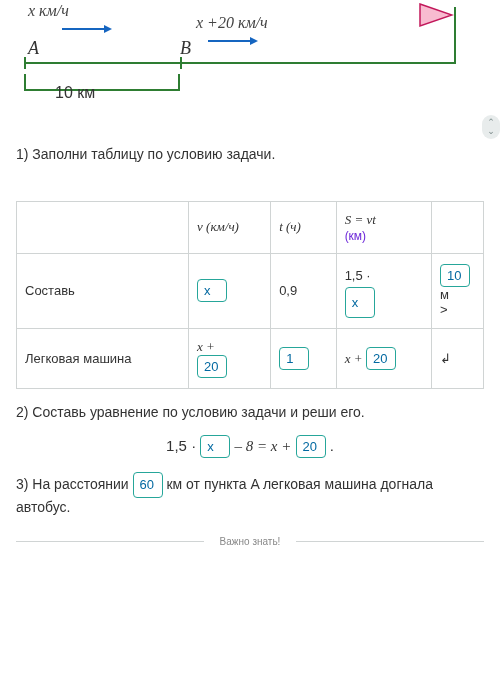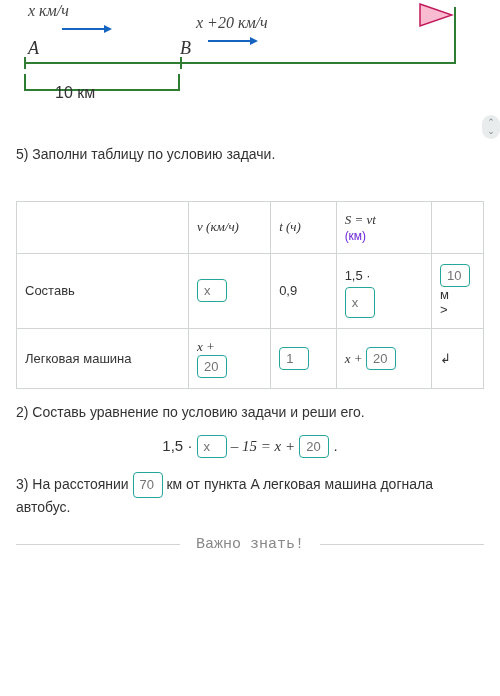--- a/index.html
+++ b/index.html
@@ -22,27 +22,27 @@
   .flag { position: absolute; right: 30px; top: 0; }
   .dist-bracket { position: absolute; left: 8px; top: 72px; width: 156px; height: 22px; }
   .dist-label { position: absolute; left: 39px; top: 82px; font-size: 16px; }
   .scroll-widget { position: absolute; right: 0; bottom: -12px; width: 18px; background: #e8ecec; border-radius: 9px; padding: 3px 0; }
   .scroll-arrow { text-align: center; font-size: 9px; color: #7a8a8a; line-height: 1; }
   .content { padding: 4px 16px 16px 16px; }
   .task-text { margin: 14px 0 10px 0; line-height: 1.4; }
   table { border-collapse: collapse; width: 100%; margin-bottom: 12px; margin-top: 36px; }
   td, th { border: 1px solid #d0d4d4; padding: 10px 8px; vertical-align: middle; font-size: 13px; font-weight: normal; text-align: left; }
   .col-narrow { width: 52px; }
-  .input-box { display: inline-block; min-width: 30px; padding: 3px 6px; border: 1px solid #26a69a; border-radius: 4px; background: #fff; color: #737373; font-size: 13px; text-align: left; }
+  .input-box { display: inline-block; min-width: 30px; padding: 3px 6px; border: 1px solid #26a69a; border-radius: 4px; background: #fff; color: #0369a1; font-size: 13px; text-align: left; }
   .ital { font-style: italic; font-family: 'Times New Roman', serif; }
   .equation { text-align: center; margin: 12px 0 14px 0; font-size: 15px; }
   .equation .ital { font-size: 15px; }
   .know-line { display: flex; align-items: center; margin-top: 18px; color: #888; }
   .know-line::before, .know-line::after { content: ''; flex: 1; height: 1px; background: #d0d4d4; }
-  .know-text { padding: 0 16px; font-size: 15px; font-family: Liberation Mono, monospace; }
+  .know-text { padding: 0 16px; font-size: 10px; }
   .cell-s { line-height: 1.8; }
   .small-sub { font-size: 12px; color: #6d28d9; }
 </style>
 </head>
 <body>
 
 <div class="diagram-area">
   <div class="diagram">
     <div class="speed-label speed-a ital">x км/ч</div>
     <svg class="arrow-a" width="50" height="10">
@@ -72,21 +72,21 @@
     </svg>
     <div class="dist-label">10  км</div>
   </div>
   <div class="scroll-widget">
     <div class="scroll-arrow">⌃</div>
     <div class="scroll-arrow">⌄</div>
   </div>
 </div>
 
 <div class="content">
-  <p class="task-text">5) Заполни таблицу по условию задачи.</p>
+  <p class="task-text">1) Заполни таблицу по условию задачи.</p>
 
   <table>
     <tbody>
         <tr>
       <th></th>
       <th><span class="ital">v (км/ч)</span></th>
       <th><span class="ital">t (ч)</span></th>
       <th><span class="ital">S = vt</span><br><span class="small-sub">(км)</span></th>
       <th class="col-narrow"></th>
     </tr>
@@ -118,27 +118,27 @@
       <td>↲</td>
     </tr>
   </tbody>
     </table>
 
   <p class="task-text">2) Составь уравнение по условию задачи и реши его.</p>
 
   <div class="equation">
     <span>1,5 ·</span>
     <span class="input-box">x</span>
-    <span class="ital">  – 15 = x +</span>
+    <span class="ital">  – 8 = x +</span>
     <span class="input-box">20</span>
     <span>.</span>
   </div>
 
   <p class="task-text">
     <span>3) На расстоянии</span>
-    <span class="input-box">70</span>
+    <span class="input-box">60</span>
     <span>км от пункта A легковая машина догнала автобус.</span>
   </p>
 
   <div class="know-line">
     <span class="know-text">Важно знать!</span>
   </div>
 </div>
 
 </body></html>

